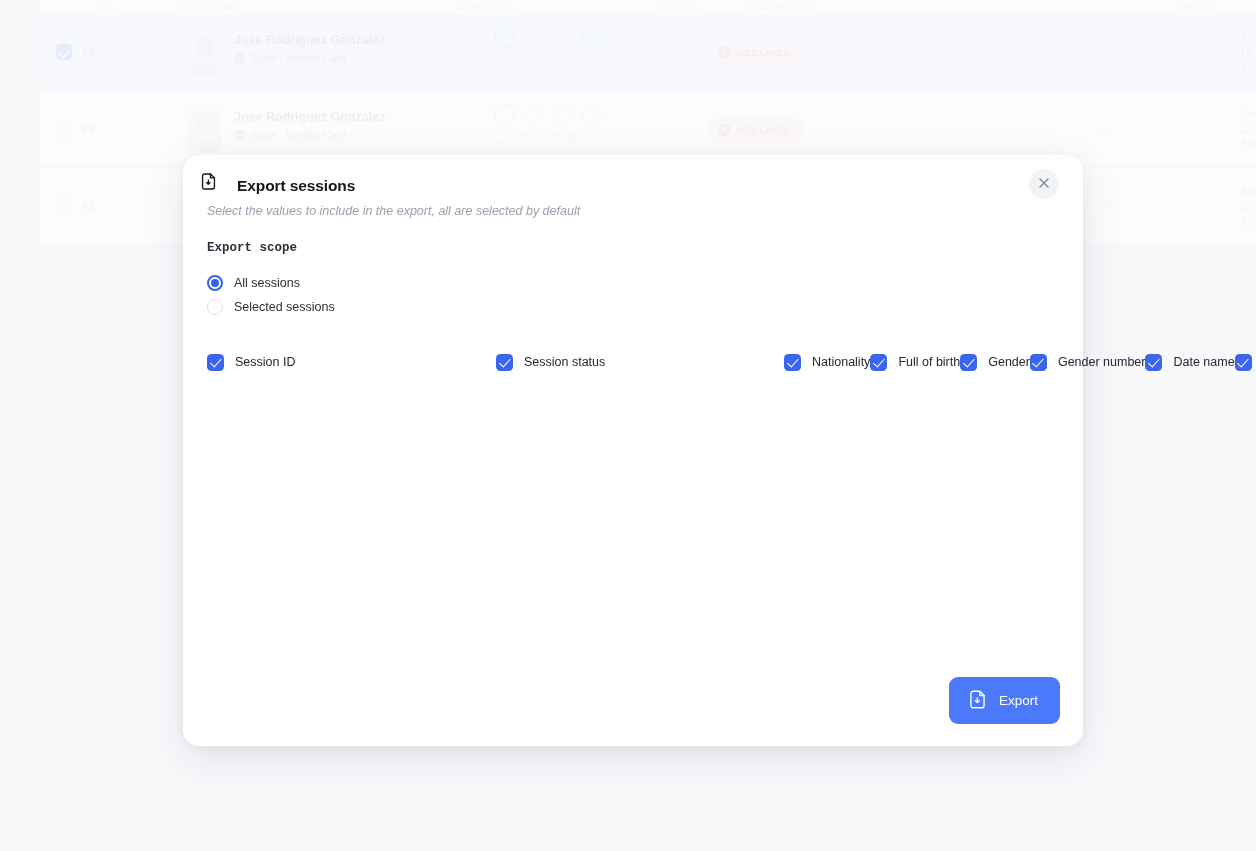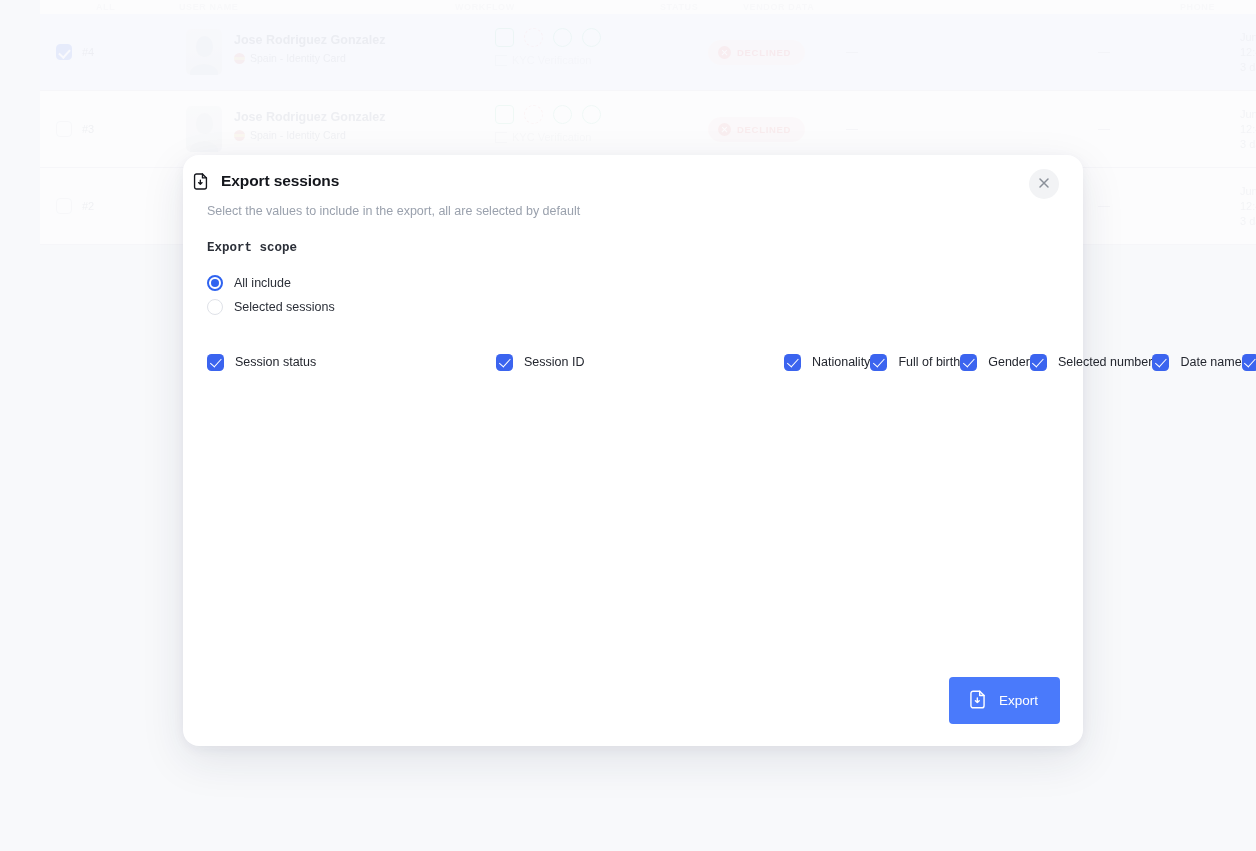--- a/index.html
+++ b/index.html
@@ -225,39 +225,40 @@
     width: 900px;
     height: 591px;
     background: #ffffff;
     border-radius: 16px;
     box-shadow: 0 14px 44px rgba(30,40,70,.10),
                 0 3px 12px rgba(30,40,70,.05);
   }
 
   #modal-title-row {
     position: absolute;
-    left: 8px;
+    left: 16px;
     top: 17px;
     display: flex;
-    align-items: flex-start;
-    gap: 11px;
+    align-items: flex-end;
+    gap: 19px;
   }
   #modal-title {
     font-size: 15.5px;
     font-weight: 700;
     color: #14161c;
     letter-spacing: -.1px;
   }
 
   #modal-subtitle {
     position: absolute;
     left: 24px;
     top: 49px;
     font-size: 12.5px;
     color: #9aa1ad;
+    font-style: italic;
   }
 
   #close-btn {
     position: absolute;
     right: 24px;
     top: 14px;
     width: 30px; height: 30px;
     border: none;
     border-radius: 50%;
     background: #f2f3f5;
@@ -347,21 +348,21 @@
   #export-btn {
     position: absolute;
     right: 23px;
     bottom: 22px;
     height: 47px;
     padding: 0 22px 0 18px;
     display: flex;
     align-items: center;
     gap: 11px;
     border: none;
-    border-radius: 4px;
+    border-radius: 9px;
     background: #4a7afb;
     color: #fff;
     font-family: "Liberation Sans", sans-serif;
     font-size: 13.5px;
     cursor: pointer;
   }
 </style>
 </head>
 <body>
 
@@ -492,52 +493,52 @@
       <svg width="12" height="12" viewBox="0 0 12 12" fill="none" stroke="#8a9099" stroke-width="1.5" stroke-linecap="round">
         <path d="M2 2l8 8M10 2l-8 8"></path>
       </svg>
     </span>
   </button>
 
   <div id="scope-label">Export scope</div>
 
   <div class="radio-row r0">
     <span class="radio on"></span>
-    <span class="radio-label">All include</span>
+    <span class="radio-label">All sessions</span>
   </div>
 
   <div class="radio-row r1">
     <span class="radio"></span>
     <span class="radio-label">Selected sessions</span>
   </div>
 
   <div id="opts-grid">
       <div class="opt">
         <span class="cb"></span>
+        <span class="opt-label">Session ID</span>
+      </div>
+      <div class="opt">
+        <span class="cb"></span>
         <span class="opt-label">Session status</span>
       </div>
       <div class="opt">
         <span class="cb"></span>
-        <span class="opt-label">Session ID</span>
-      </div>
-      <div class="opt">
-        <span class="cb"></span>
         <span class="opt-label">Nationality</span>
       </div>
       <div class="opt">
         <span class="cb"></span>
         <span class="opt-label">Full of birth</span>
       </div>
       <div class="opt">
         <span class="cb"></span>
         <span class="opt-label">Gender</span>
       </div>
       <div class="opt">
         <span class="cb"></span>
-        <span class="opt-label">Selected number</span>
+        <span class="opt-label">Gender number</span>
       </div>
       <div class="opt">
         <span class="cb"></span>
         <span class="opt-label">Date name</span>
       </div>
       <div class="opt">
         <span class="cb"></span>
       </div>
     </div>
 

